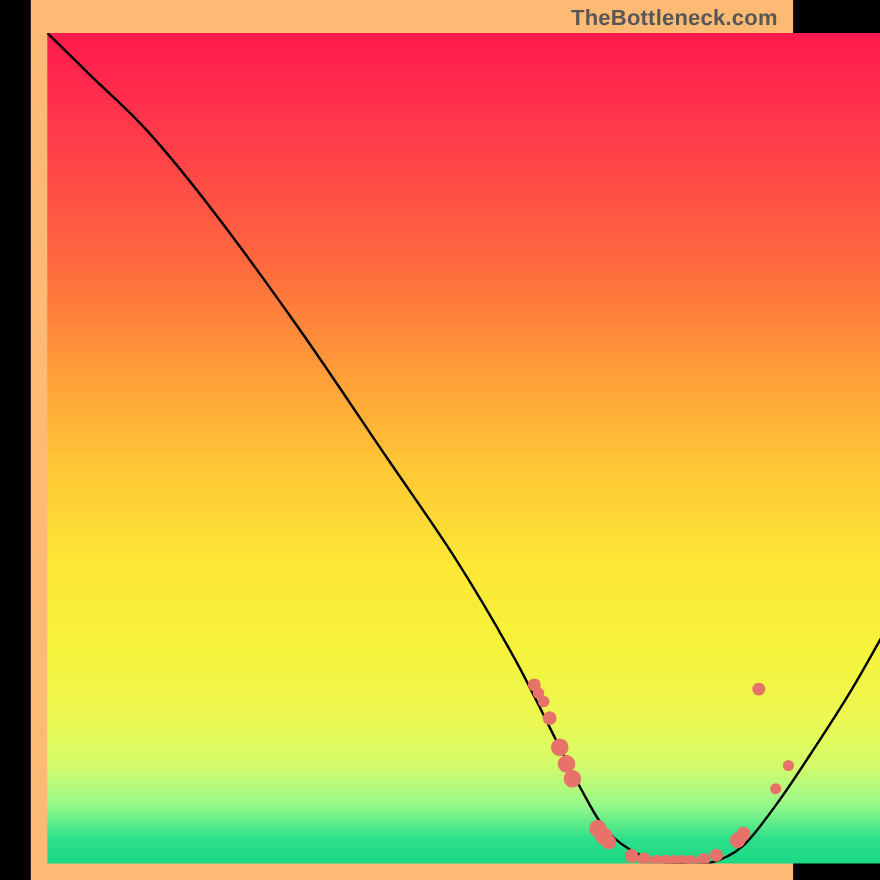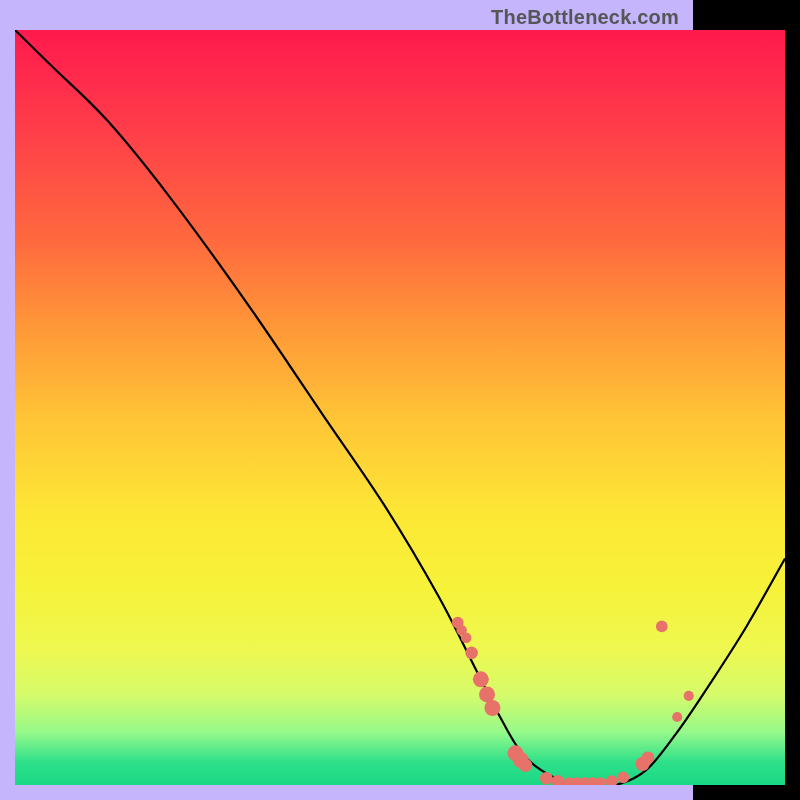--- a/index.html
+++ b/index.html
@@ -1,17 +1,17 @@
 <!DOCTYPE html>
 <html><head>
 <meta charset="utf-8">
 <style>
   * { margin: 0; padding: 0; box-sizing: border-box; }
   html, body { width: 800px; height: 800px; background: #000; overflow: hidden; }
-  .frame { position: relative; width: 693px; height: 800px; background: #c4b5fd; }
+  .frame { position: relative; width: 693px; height: 800px; background: #fdba74; margin-left: 28px; }
   .plot-area {
     position: absolute;
     left: 15px;
     top: 30px;
     width: 770px;
     height: 755px;
   }
   .gradient {
     position: absolute;
     inset: 0;

